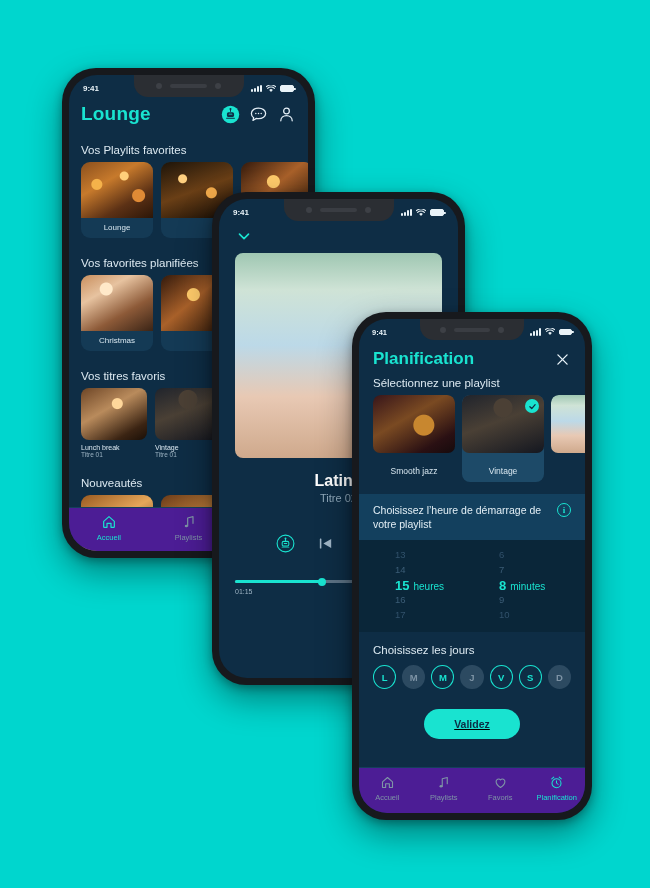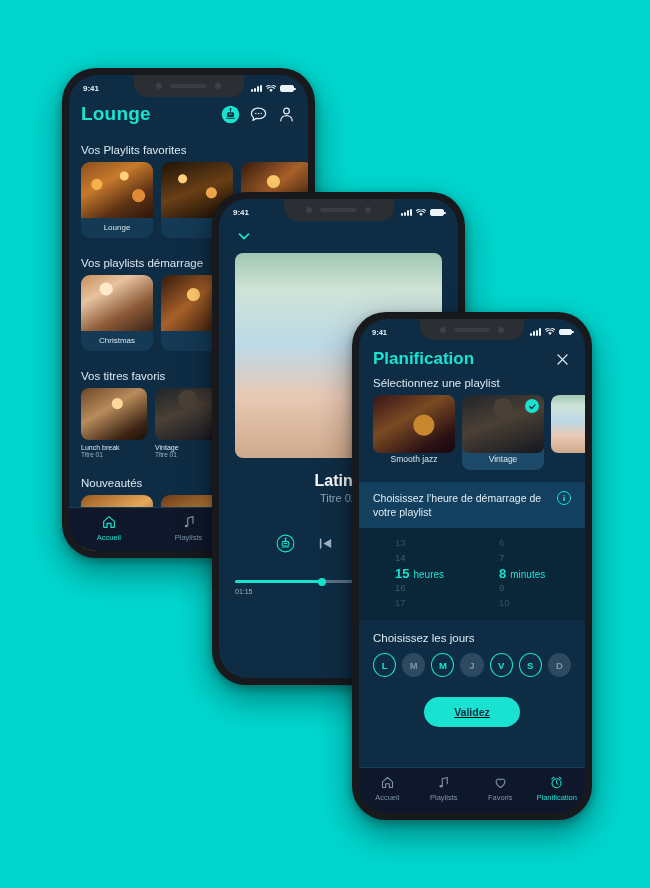--- a/index.html
+++ b/index.html
@@ -157,21 +157,21 @@
   #phone-right .batt { width: 13px; height: 6.5px; }
   #phone-right .screen { display: flex; flex-direction: column; }
   #phone-right .app { padding-top: 26px; flex: 1; display: flex; flex-direction: column; }
   .pl-head { display: flex; align-items: center; justify-content: space-between; padding: 4px 14px 0; }
   .pl-head .ttl { font-size: 17px; font-weight: 700; }
   .pl-sub { color: #dce9f1; font-size: 11.5px; padding: 8px 14px 6px; }
   .pl-cards { display: flex; gap: 7px; padding: 0 0 0 14px; overflow: hidden; }
   .pl-card { flex: 0 0 82px; border-radius: 8px; overflow: hidden; position: relative; background: transparent; }
   .pl-card.selected { background: #1d4a68; }
   .pl-card .thumb { height: 58px; border-radius: 7px; }
-  .pl-card .card-label { font-size: 8.5px; padding: 1px 0 6px; }
+  .pl-card .card-label { font-size: 8.5px; padding: 13px 0 6px; }
   .pl-check { position: absolute; top: 4px; right: 5px; width: 14px; height: 14px; border-radius: 50%;
       background: #19e3d0; display: flex; align-items: center; justify-content: center; }
   .sec-band { background: #13405e; padding: 9px 14px 9px; margin-top: 12px;
       display: flex; align-items: flex-start; justify-content: space-between; gap: 8px; }
   .sec-band .txt { color: #e2eef5; font-size: 10.5px; line-height: 1.35; }
   .info-ring { flex: 0 0 14px; width: 14px; height: 14px; border-radius: 50%;
       border: 1.2px solid #19e3d0; color: #19e3d0; font-size: 9px; font-weight: 700;
       display: flex; align-items: center; justify-content: center; font-family: "Liberation Serif", serif; }
   .picker { background: #0a2639; padding: 8px 0 10px; }
   .picker-cols { display: flex; justify-content: center; gap: 18px; }
@@ -194,21 +194,21 @@
   .validate-wrap { display: flex; justify-content: center; margin-top: 20px; text-decoration: underline; }
   .validate {
     background: #19e3d0; color: #0b2c43; border: none;
     border-radius: 20px; padding: 9px 30px; font-size: 10.5px; font-weight: 700;
     font-family: "Liberation Sans", sans-serif;
   }
 
   
   .tabbar {
     position: absolute; left: 0; right: 0; bottom: 0;
-    background: #0f172a; display: flex; align-items: center;
+    background: #4c1d95; display: flex; align-items: center;
     border-top: 1px solid #14405c;
   }
   .tab { flex: 1; display: flex; flex-direction: column; align-items: center; gap: 3px; }
   .tab .tl { font-size: 7.5px; color: #7e94a6; }
   .tab.active .tl { color: #19e3d0; }
   #phone-left .tabbar { height: 44px; padding-bottom: 4px; }
   #phone-right .tabbar { height: 46px; padding-bottom: 5px; }
   svg { display: block; }
 </style>
 </head>
@@ -281,21 +281,21 @@
           <div class="card">
             <div class="thumb ph-night"></div>
             <div class="card-label"></div>
           </div>
           <div class="card">
             <div class="thumb ph-cake"></div>
             <div class="card-label"></div>
           </div>
         </div>
 
-        <div class="sec-title">Vos playlists démarrage</div>
+        <div class="sec-title">Vos favorites planifiées</div>
         <div class="row">
           <div class="card">
             <div class="thumb ph-xmas"></div>
             <div class="card-label">Christmas</div>
           </div>
           <div class="card">
             <div class="thumb ph-cake"></div>
             <div class="card-label"></div>
           </div>
           <div class="card">

